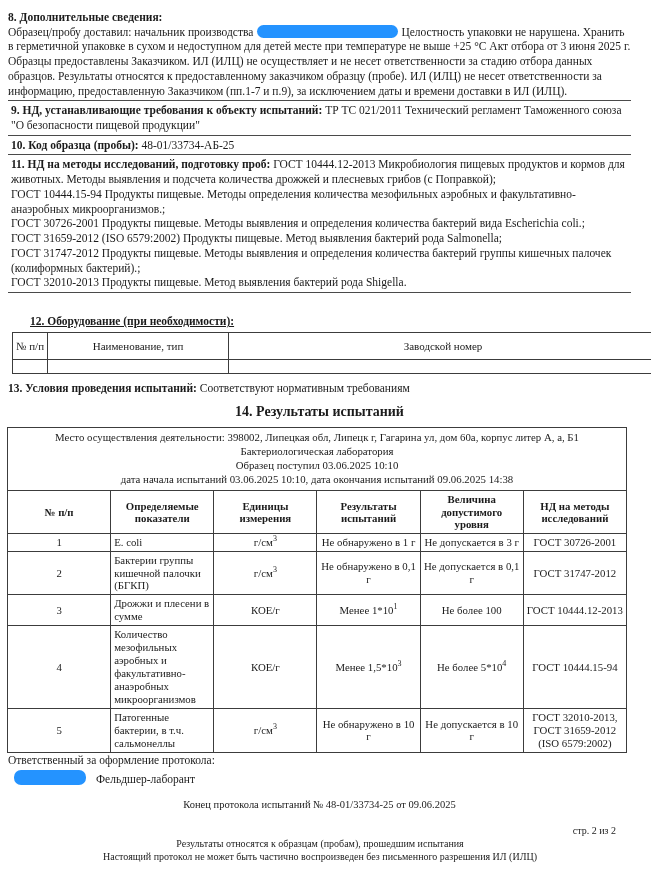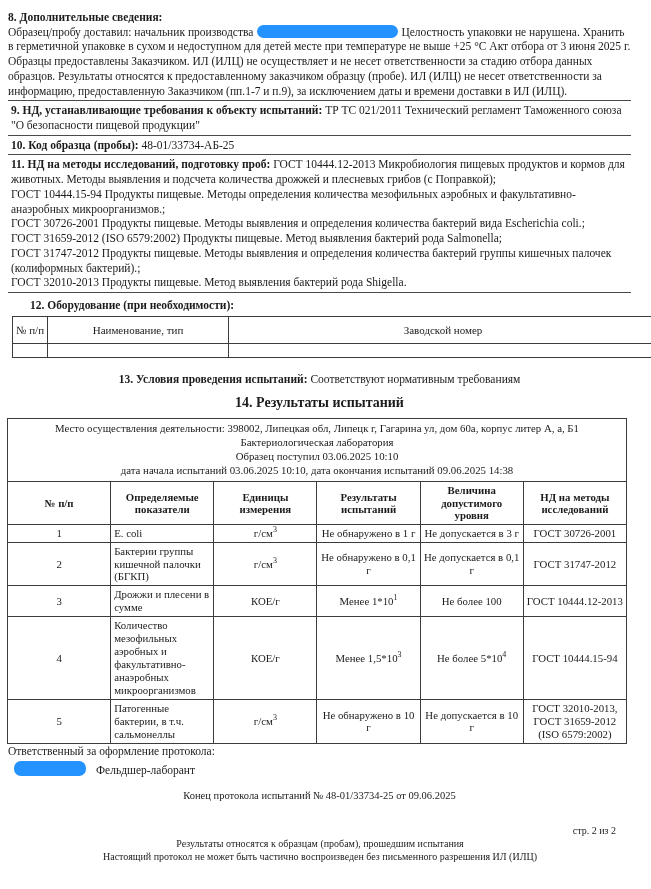--- a/index.html
+++ b/index.html
@@ -12,31 +12,31 @@
   .sect{margin:0;}
   .ruled{border-top:1px solid #4a4a4a;padding-top:2px;margin-top:2px;}
   .ruled-pad{padding-left:3px;}
   .prewrap{white-space:pre-wrap;}
   .redact{
     display:inline-block;height:13px;border-radius:7px;background:#2493ff;
     vertical-align:text-bottom;margin:0 3px 0 4px;
   }
   .redact.r1{width:141px;}
   .redact.r2{width:72px;height:15px;margin-left:6px;margin-right:10px;}
-  .sec12-title{padding-left:22px;margin-top:3px;margin-bottom:3px;}
+  .sec12-title{padding-left:22px;margin-top:19px;margin-bottom:3px;text-decoration:underline;}
   table{border-collapse:collapse;table-layout:fixed;}
   td,th{border:1px solid #3c3c3c;font-weight:normal;}
   
   .equip{width:630px;margin-left:4px;font-size:11px;}
   .equip th{text-align:center;vertical-align:middle;height:24px;line-height:1.1;padding:1px 2px;}
   .equip td{height:11px;}
   .equip .c1{width:30px;}
   .equip .c2{width:176px;}
   .equip .c3{width:424px;}
-  .sec13{margin-top:14px;margin-bottom:4px;text-align:center;}
+  .sec13{margin-top:7px;margin-bottom:4px;}
   .res-title{text-align:center;font-weight:bold;font-size:14px;margin:8px 0 6px 0;}
   
   .results{width:620px;margin-left:-1px;font-size:10.8px;}
   .results .info-cell{padding:2px 4px 4px 4px;text-align:center;line-height:1.3;}
   .results th{text-align:center;vertical-align:middle;font-weight:bold;line-height:1.15;padding:2px 2px;}
   .results td{padding:2px 3px;text-align:center;vertical-align:middle;line-height:1.2;}
   .results td.ind{text-align:left;}
   .results .w-num{width:26px;}
   .results .w-ind{width:152px;}
   .results .w-unit{width:68px;}

